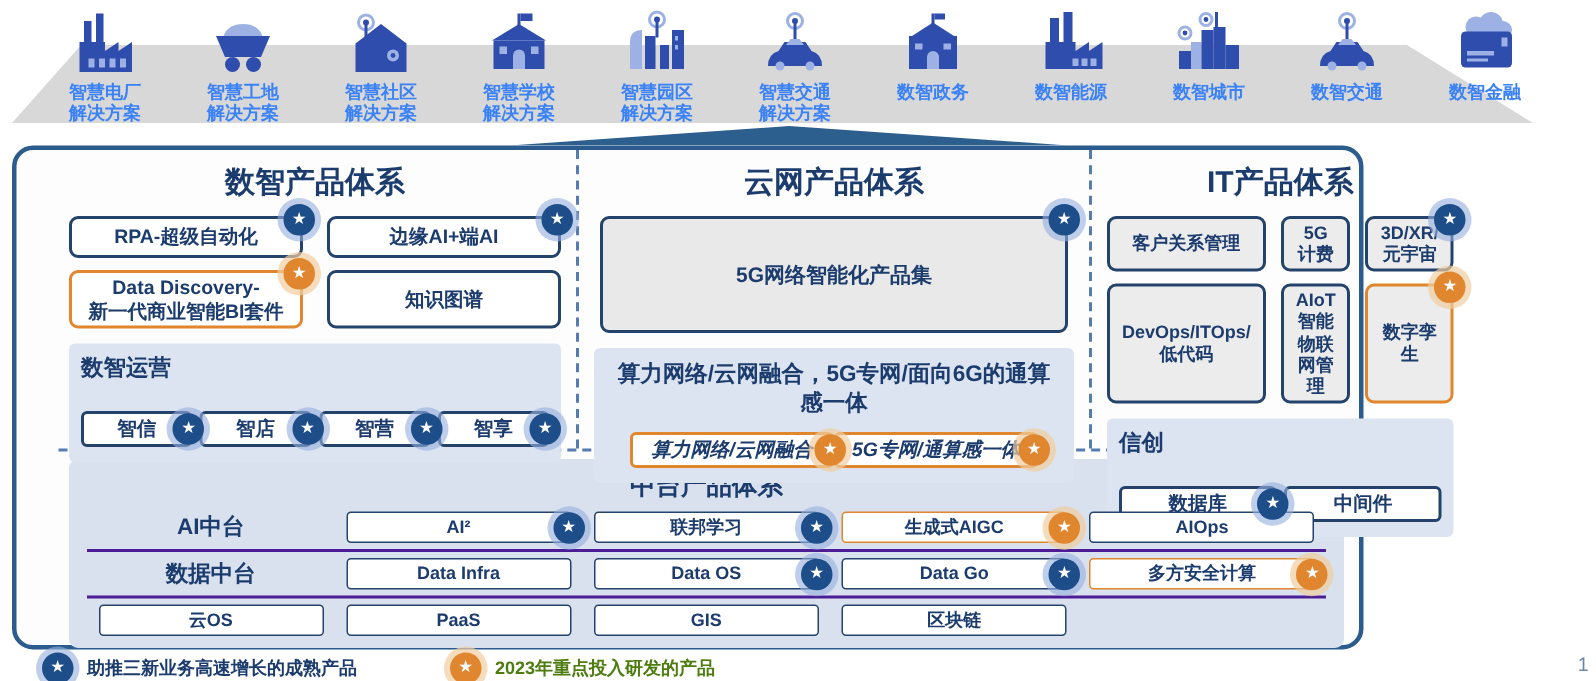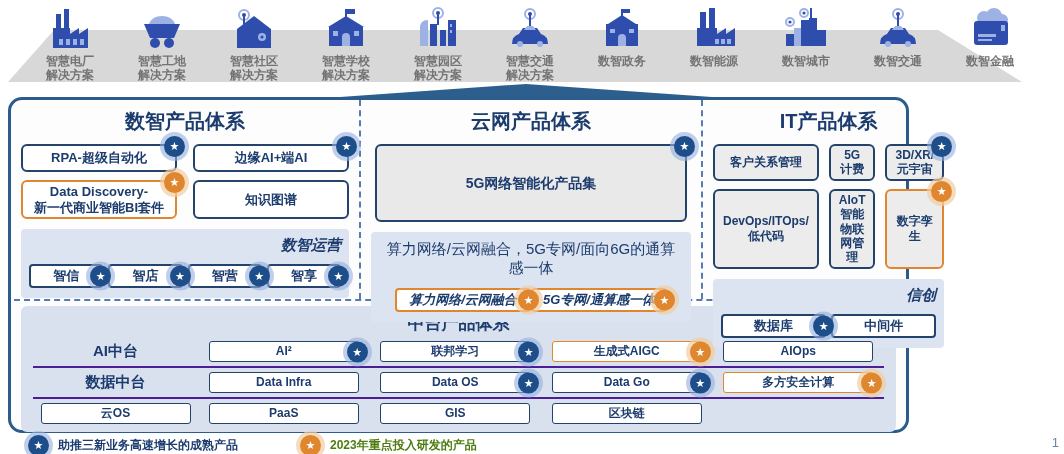--- a/index.html
+++ b/index.html
@@ -5,30 +5,30 @@
   html,body{margin:0;padding:0;background:#fff;}
   .stage{position:relative;width:1064px;height:454px;background:#ffffff;overflow:hidden;
          font-family:"Liberation Sans","DejaVu Sans",sans-serif;}
 
   
   .band{position:absolute;left:8px;top:30px;width:1046px;height:52px;background:#d8d8d8;
         clip-path:polygon(46px 0,930px 0,1014px 100%,0 100%);}
   .top-row{position:absolute;left:24px;top:4px;width:1012px;display:flex;}
   .t-item{flex:1;display:flex;flex-direction:column;align-items:center;}
   .t-icon{height:48px;display:flex;align-items:flex-end;justify-content:center;}
-  .t-label{margin-top:2px;font-size:12px;font-weight:bold;color:#737373;text-align:center;
+  .t-label{margin-top:2px;font-size:12px;font-weight:bold;color:#3b82f6;text-align:center;
            white-space:pre-line;line-height:1.2;}
 
   
   .triangle{position:absolute;left:340px;top:84px;width:372px;height:13px;background:#2d5f8e;
             clip-path:polygon(50% 0,100% 100%,0 100%);}
 
   
   .panel{position:absolute;left:8px;top:97px;width:901px;height:336px;box-sizing:border-box;
-         border:3px solid #2b5c8d;border-radius:14px;background:#fdfdfe;}
+         border:3px solid #2b5c8d;border-radius:14px;background:#fdfdfe;padding-left:25px;}
   .cols{display:flex;height:199px;}
   .col{box-sizing:border-box;padding:6px 10px 0;position:relative;}
   .col.c1{flex:0 0 348px;}
   .col.c2{flex:0 0 344px;border-left:2px dashed #557bb0;border-right:2px dashed #557bb0;}
   .col.c3{flex:1;}
   .col-title{text-align:center;font-size:20px;font-weight:bold;color:#1c3c6e;margin:2px 0 9px;}
 
   .grid2{display:grid;grid-template-columns:1fr 1fr;gap:8px 16px;}
   .grid3{display:grid;grid-template-columns:1fr 1fr 1fr;gap:8px 10px;}
 
@@ -44,24 +44,24 @@
             border-width:1.5px;padding:1px 6px;}
 
   .badge{position:absolute;width:21px;height:21px;border-radius:50%;display:flex;
          align-items:center;justify-content:center;font-size:11px;line-height:1;color:#fff;z-index:2;}
   .badge.blue{background:#1d4e89;box-shadow:0 0 0 4px rgba(148,175,221,.6);}
   .badge.orange{background:#e0862f;box-shadow:0 0 0 4px rgba(240,205,160,.7);}
   .badge.corner{top:-10px;right:-10px;}
   .badge.midr{top:50%;right:-10px;transform:translateY(-50%);}
 
   .subpanel{background:#dce4f1;border-radius:4px;margin-top:10px;padding:5px 8px 10px;}
-  .sub-title{text-align:right;font-size:15px;font-weight:bold;color:#1c3c6e;margin:2px 0 9px;font-style:italic;}
+  .sub-title{text-align:left;font-size:15px;font-weight:bold;color:#1c3c6e;margin:2px 0 19px;}
   .sub-row{display:flex;gap:5px;}
   .sub-row .pbox{flex:1;}
-  .cloud-heading{font-size:15px;font-weight:normal;color:#1c3c6e;text-align:center;margin:3px 4px 10px;}
+  .cloud-heading{font-size:15px;font-weight:bold;color:#1c3c6e;text-align:center;margin:3px 4px 10px;}
   .cloud-boxes{display:flex;padding:0 16px;font-style:italic;}
   .cloud-boxes .pbox{flex:1;}
 
   .hdiv{border-top:2px dashed #557bb0;margin:0 3px;}
   .mid-panel{margin:5px 10px 0;background:#d9e1ef;border-radius:6px;padding:3px 12px 4px;box-sizing:border-box;}
   .mid-title{text-align:center;font-size:17px;font-weight:bold;color:#1c3c6e;margin:3px 0 2px;}
   .mid-row{display:grid;grid-template-columns:165px 1fr 1fr 1fr 1fr;align-items:center;height:29px;}
   .mid-row.sep{border-top:2px solid #4c1d95;}
   .mid-label{text-align:center;font-size:15px;font-weight:bold;color:#1c3c6e;}
   .mid-cell{display:flex;justify-content:center;}

